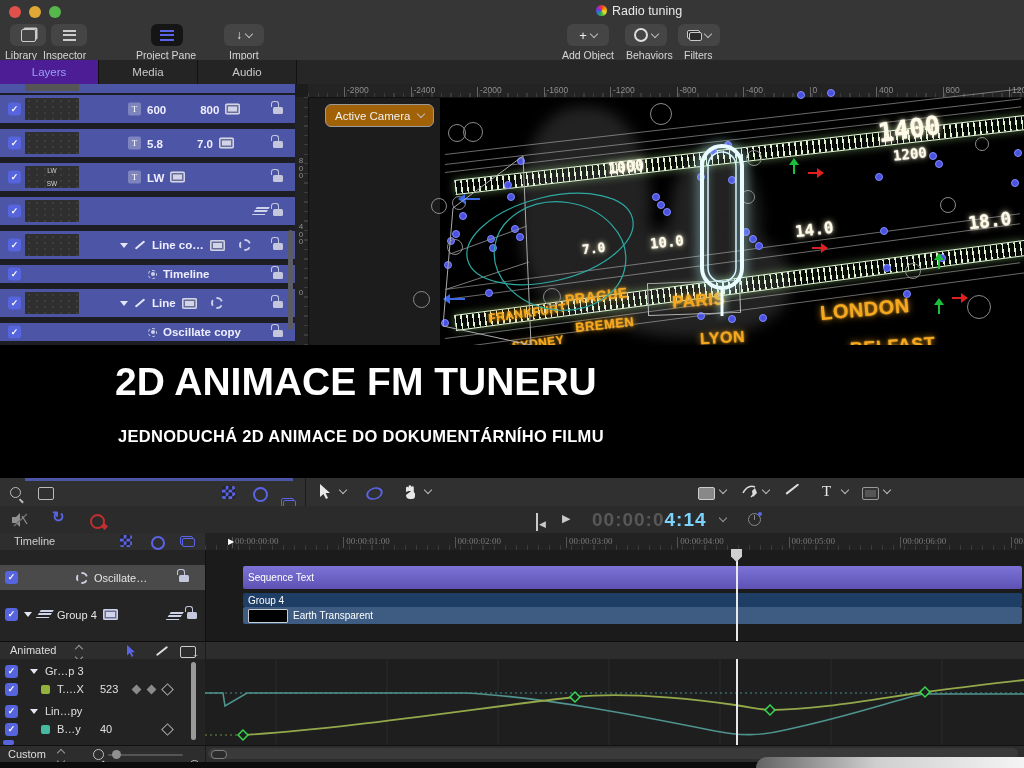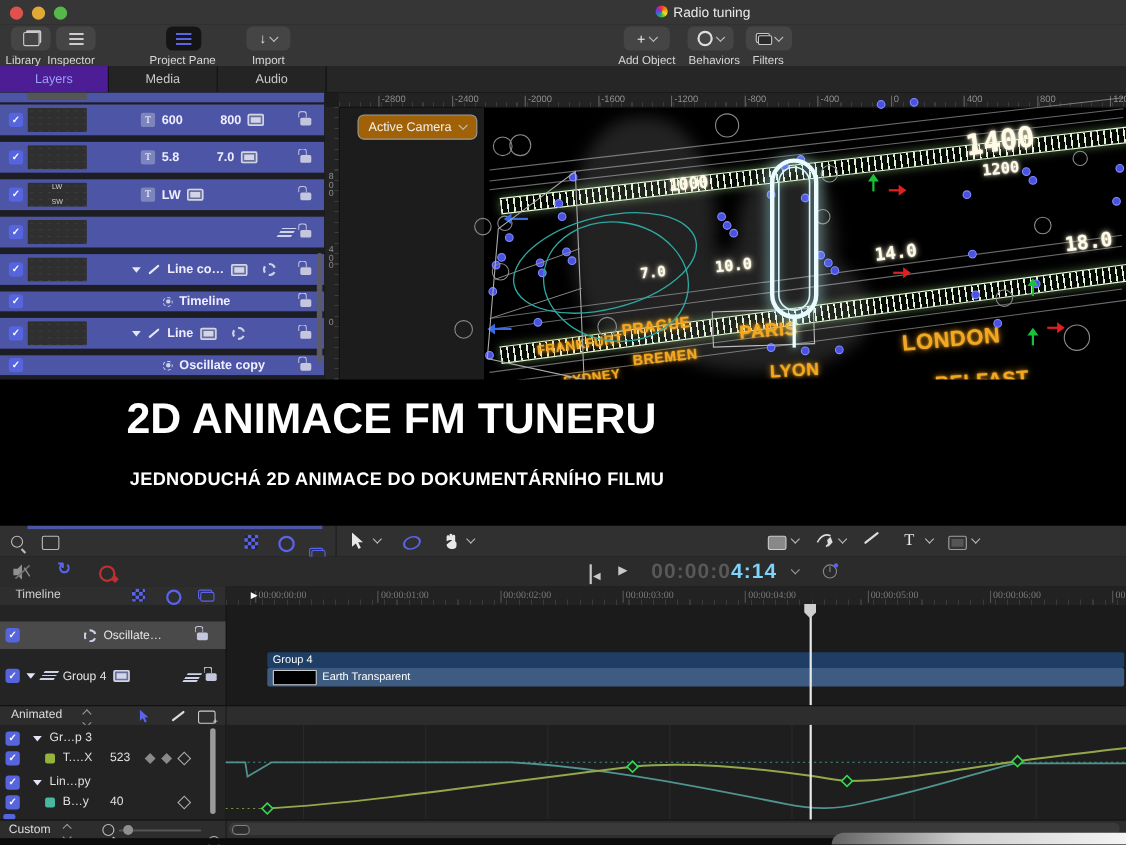--- a/index.html
+++ b/index.html
@@ -513,20 +513,23 @@
       <div class="trow-label" style="left:5px;top:58px">
         <span class="cb">✓</span>
         <span class="tri"></span>
         <span class="sheets"></span>
         <span>Group 4</span>
         <span class="chip"></span>
       </div>
       <div class="sheets" style="position:absolute;right:24px;top:62px"></div>
       <div class="lock" style="right:8px;top:64px"></div>
     </div>
+    <div class="bar" style="top:16px;height:23px;background:linear-gradient(#7d72d6,#5d52b4)">
+        <span>Sequence Text</span>
+      </div>
     <div class="bar" style="top:43px;height:14px;background:#1e3e66">
         <span>Group 4</span>
       </div>
     <div class="bar" style="top:57px;height:17px;background:#3e5c82">
       <span style="width:38px;height:12px;background:#000;border:1px solid #ccc;border-radius:1px;margin-right:5px;flex:none"></span>
       <span>Earth Transparent</span>
     </div>
   </div>
 
   <div class="abs" id="kf-head">

